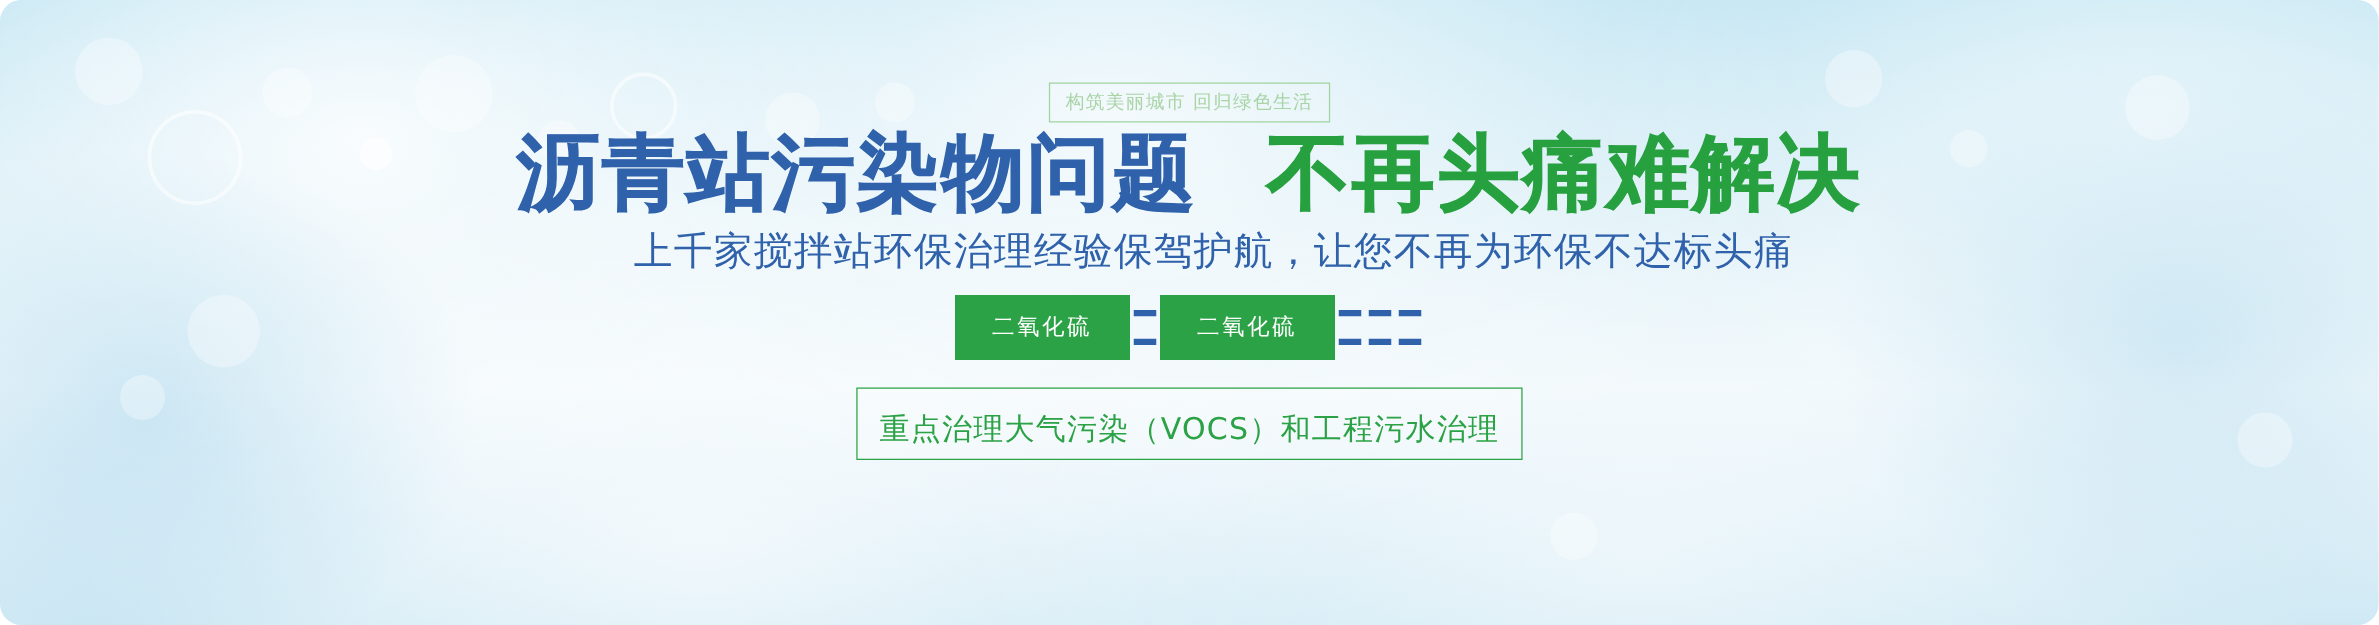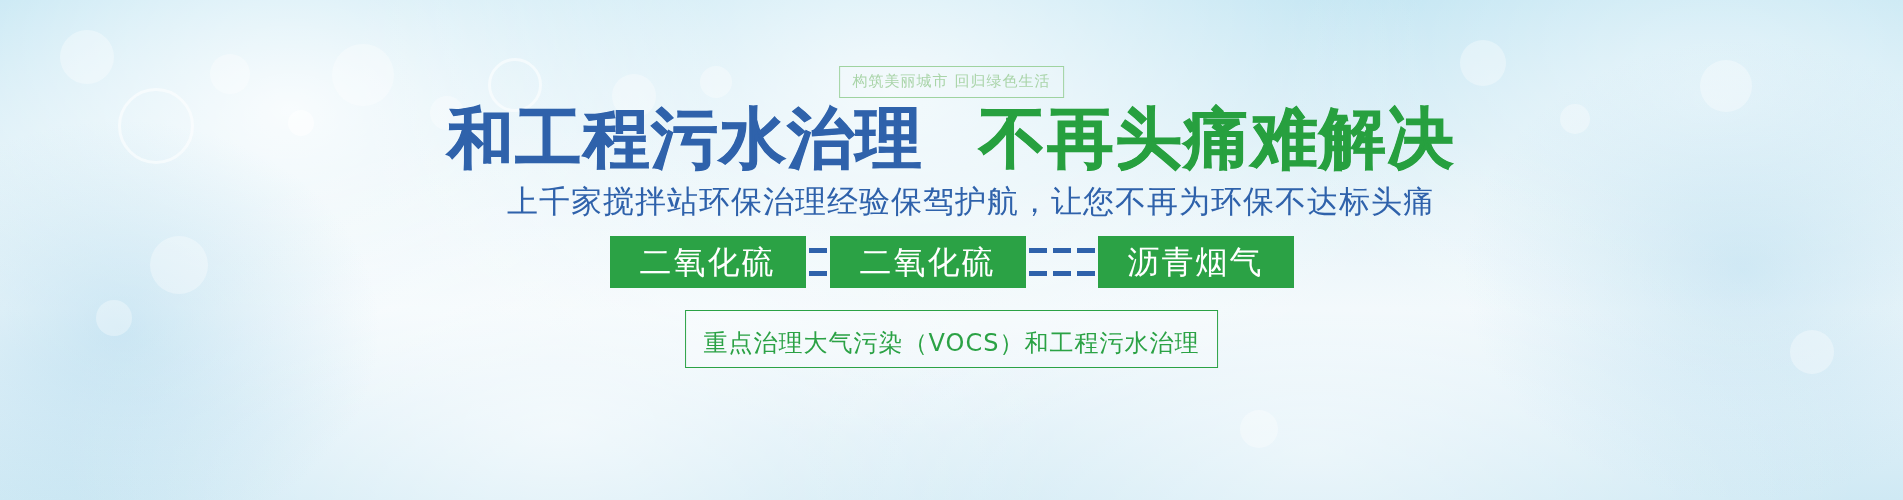--- a/index.html
+++ b/index.html
@@ -10,20 +10,21 @@
   body {
     font-family: "DejaVu Sans", "Liberation Sans", sans-serif;
   }
 
   .banner {
     position: relative;
     width: 1903px;
     height: 500px;
     overflow: hidden;
     background: linear-gradient(180deg, #bfe4f2 0%, #cfeaf5 18%, #e2f2f8 42%, #eef7fb 62%, #dff0f8 82%, #cfe9f4 100%);
+    border-radius: 17px;
   }
 
   
   .sky-wash {
     position: absolute;
     border-radius: 50%;
     pointer-events: none;
   }
   .w1 {
     left: -160px; top: -200px;
@@ -144,21 +145,21 @@
     left: 50%;
     transform: translateX(-50%);
     top: 236px;
     display: flex;
     align-items: stretch;
     height: 52px;
   }
   .chip {
     background: #2ba245;
     color: #ffffff;
-    font-size: 32px;
+    font-size: 18px;
     line-height: 52px;
     height: 52px;
     padding: 0 30px;
     white-space: nowrap;
     letter-spacing: 2px;
     text-align: center;
   }
   .chip-sep {
     width: 24px;
     height: 52px;
@@ -219,21 +220,21 @@
   <div class="bokeh dim" style="left:1560px;top:104px; width:30px; height:30px;"></div>
   <div class="bokeh dim" style="left:1700px;top:60px;  width:52px; height:52px;"></div>
   <div class="bokeh dim" style="left:1790px;top:330px; width:44px; height:44px;"></div>
   <div class="bokeh dim" style="left:1240px;top:410px; width:38px; height:38px;"></div>
 
   <div class="content">
 
     <div class="tagline">构筑美丽城市 回归绿色生活</div>
 
     <div class="headline">
-      <span class="hl-blue">和工程污水治理</span><span class="hl-gap"></span><span class="hl-green">不再头痛难解决</span>
+      <span class="hl-blue">沥青站污染物问题</span><span class="hl-gap"></span><span class="hl-green">不再头痛难解决</span>
     </div>
 
     <div class="subtitle">上千家搅拌站环保治理经验保驾护航，让您不再为环保不达标头痛</div>
 
     <div class="chips">
       <div class="chip">二氧化硫</div>
       <div class="chip-sep">
         <span class="dash top"></span>
         <span class="dash bottom"></span>
       </div>
@@ -243,19 +244,18 @@
         <span class="dash bottom"></span>
       </div>
       <div class="chip-sep">
         <span class="dash top"></span>
         <span class="dash bottom"></span>
       </div>
       <div class="chip-sep">
         <span class="dash top"></span>
         <span class="dash bottom"></span>
       </div>
-      <div class="chip">沥青烟气</div>
     </div>
 
     <div class="note">重点治理大气污染（VOCS）和工程污水治理</div>
 
   </div>
 </div>
 
 </body></html>

